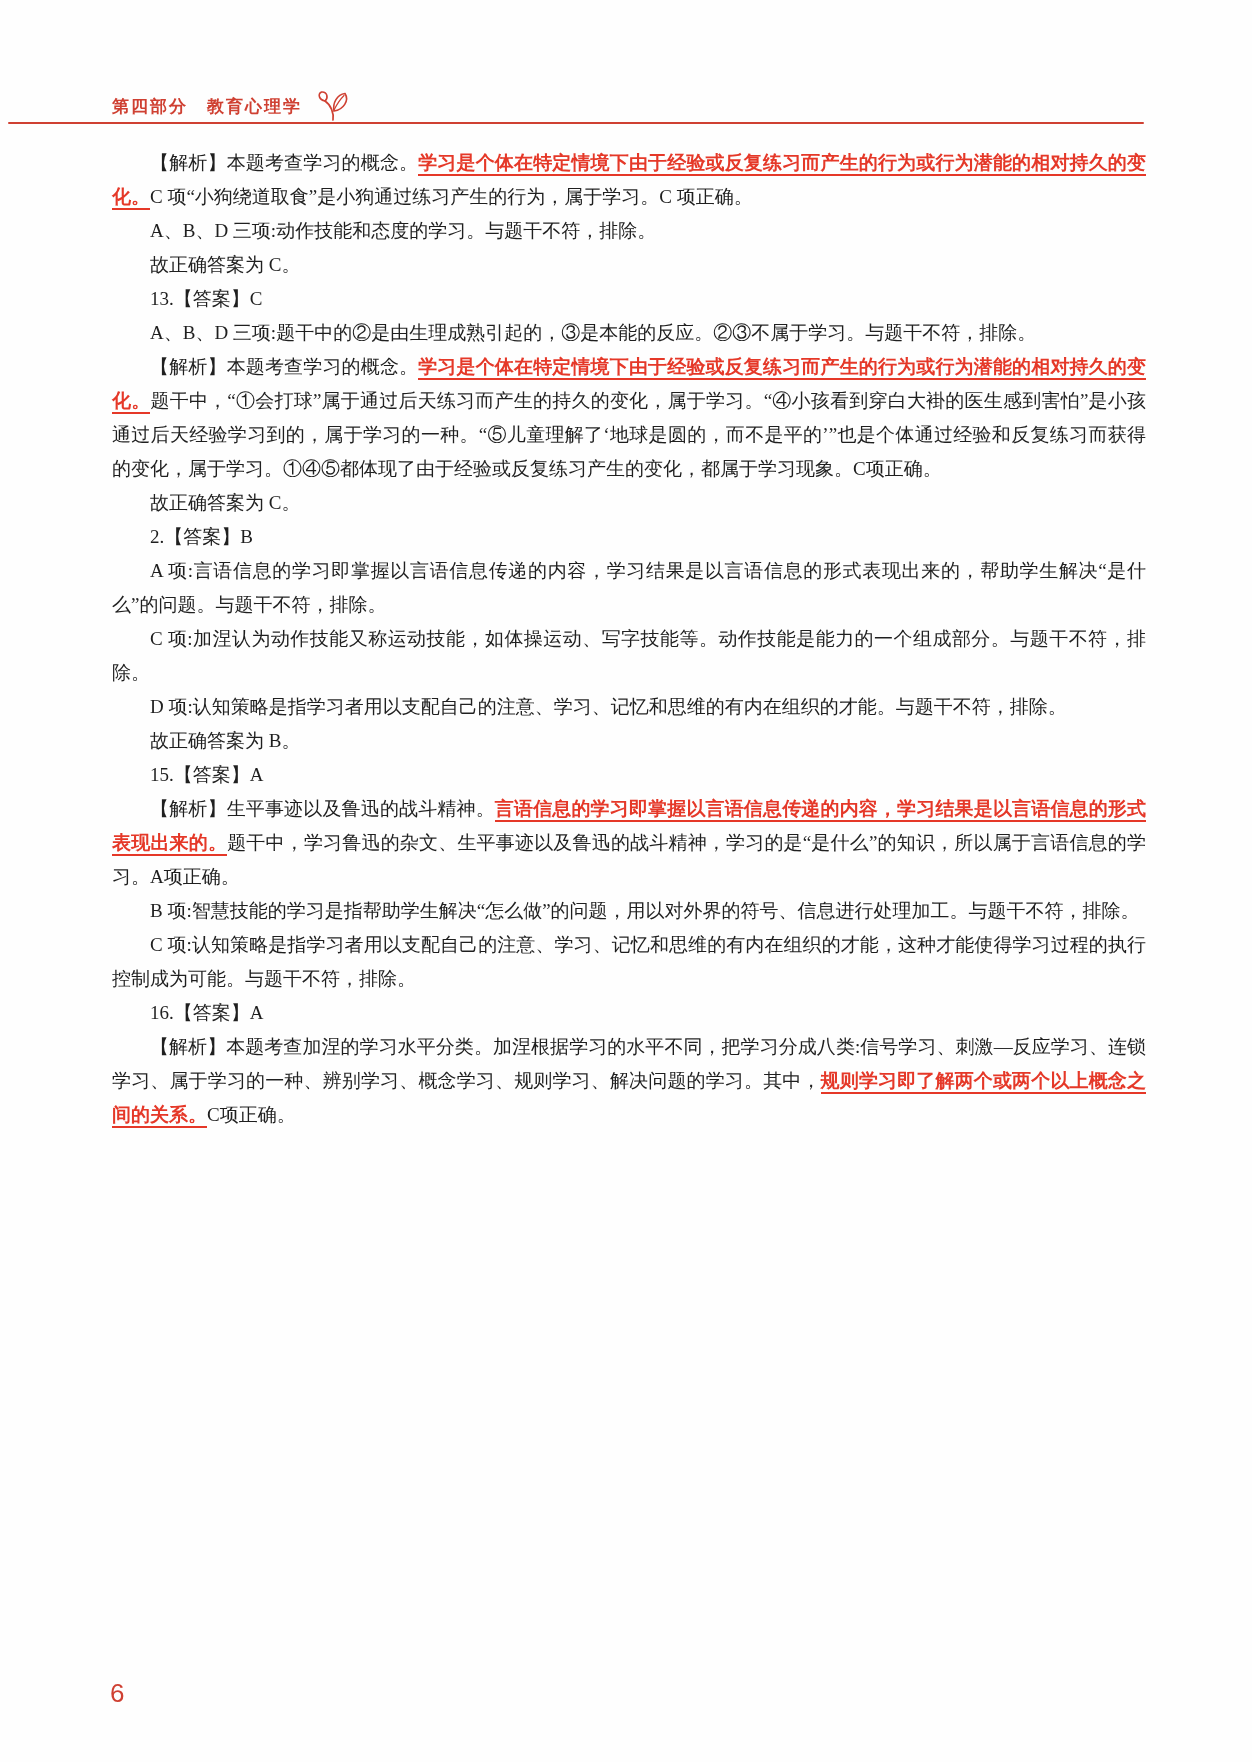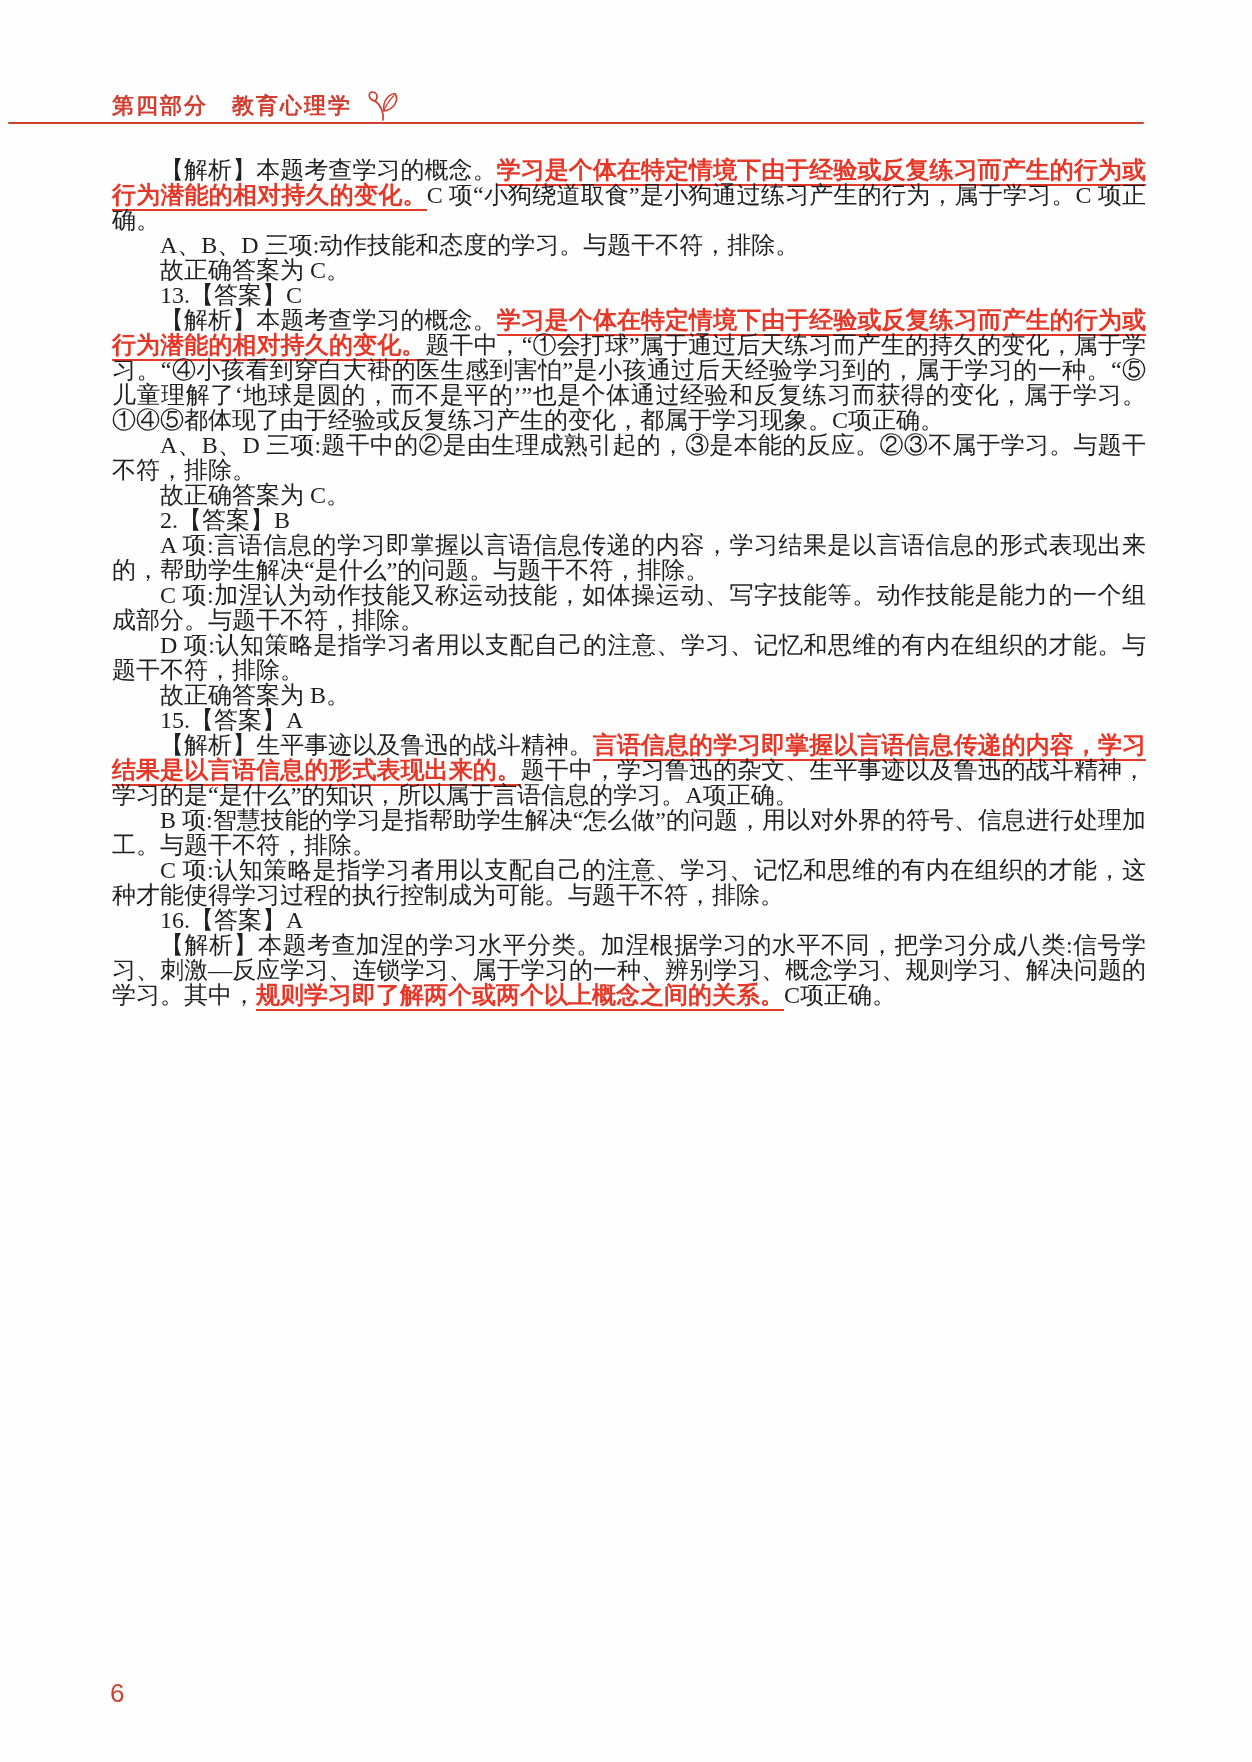--- a/index.html
+++ b/index.html
@@ -35,21 +35,21 @@
     position: absolute;
     left: 112px;
     top: 0;
     display: flex;
     align-items: center;
     gap: 14px;
   }
   .header-title {
     font-family: "Liberation Sans", "DejaVu Sans", sans-serif;
     font-weight: bold;
-    font-size: 22px;
+    font-size: 17px;
     letter-spacing: 2px;
     color: var(--accent);
     white-space: nowrap;
   }
   .sprout {
     display: inline-block;
     width: 38px;
     height: 32px;
     line-height: 0;
   }
@@ -58,25 +58,25 @@
     top: 32px;
     left: 8px;
     width: 1136px;
     height: 2px;
     background: var(--accent);
     border-radius: 1px;
   }
   
   .content {
     position: absolute;
-    top: 158px;
+    top: 146px;
     left: 112px;
     width: 1034px;
-    font-size: 24px;
-    line-height: 25px;
+    font-size: 19px;
+    line-height: 34px;
     text-align: justify;
   }
   .para {
     margin: 0;
     text-indent: 2em;
   }
   .seg {
     color: var(--ink);
   }
   .seg-red {
@@ -113,22 +113,22 @@
       </span>
     </div>
     <div class="header-rule"></div>
   </div>
 
   <div class="content">
       <p class="para"><span class="seg">【解析】本题考查学习的概念。</span><span class="seg-red">学习是个体在特定情境下由于经验或反复练习而产生的行为或行为潜能的相对持久的变化。</span><span class="seg">C 项“小狗绕道取食”是小狗通过练习产生的行为，属于学习。C 项正确。</span></p>
       <p class="para"><span class="seg">A、B、D 三项:动作技能和态度的学习。与题干不符，排除。</span></p>
       <p class="para"><span class="seg">故正确答案为 C。</span></p>
       <p class="para"><span class="seg">13.【答案】C</span></p>
+      <p class="para"><span class="seg">A、B、D 三项:题干中的②是由生理成熟引起的，③是本能的反应。②③不属于学习。与题干不符，排除。</span></p>
       <p class="para"><span class="seg">【解析】本题考查学习的概念。</span><span class="seg-red">学习是个体在特定情境下由于经验或反复练习而产生的行为或行为潜能的相对持久的变化。</span><span class="seg">题干中，“①会打球”属于通过后天练习而产生的持久的变化，属于学习。“④小孩看到穿白大褂的医生感到害怕”是小孩通过后天经验学习到的，属于学习的一种。“⑤儿童理解了‘地球是圆的，而不是平的’”也是个体通过经验和反复练习而获得的变化，属于学习。①④⑤都体现了由于经验或反复练习产生的变化，都属于学习现象。C项正确。</span></p>
-      <p class="para"><span class="seg">A、B、D 三项:题干中的②是由生理成熟引起的，③是本能的反应。②③不属于学习。与题干不符，排除。</span></p>
       <p class="para"><span class="seg">故正确答案为 C。</span></p>
       <p class="para"><span class="seg">2.【答案】B</span></p>
       <p class="para"><span class="seg">A 项:言语信息的学习即掌握以言语信息传递的内容，学习结果是以言语信息的形式表现出来的，帮助学生解决“是什么”的问题。与题干不符，排除。</span></p>
       <p class="para"><span class="seg">C 项:加涅认为动作技能又称运动技能，如体操运动、写字技能等。动作技能是能力的一个组成部分。与题干不符，排除。</span></p>
       <p class="para"><span class="seg">D 项:认知策略是指学习者用以支配自己的注意、学习、记忆和思维的有内在组织的才能。与题干不符，排除。</span></p>
       <p class="para"><span class="seg">故正确答案为 B。</span></p>
       <p class="para"><span class="seg">15.【答案】A</span></p>
       <p class="para"><span class="seg">【解析】生平事迹以及鲁迅的战斗精神。</span><span class="seg-red">言语信息的学习即掌握以言语信息传递的内容，学习结果是以言语信息的形式表现出来的。</span><span class="seg">题干中，学习鲁迅的杂文、生平事迹以及鲁迅的战斗精神，学习的是“是什么”的知识，所以属于言语信息的学习。A项正确。</span></p>
       <p class="para"><span class="seg">B 项:智慧技能的学习是指帮助学生解决“怎么做”的问题，用以对外界的符号、信息进行处理加工。与题干不符，排除。</span></p>
       <p class="para"><span class="seg">C 项:认知策略是指学习者用以支配自己的注意、学习、记忆和思维的有内在组织的才能，这种才能使得学习过程的执行控制成为可能。与题干不符，排除。</span></p>

